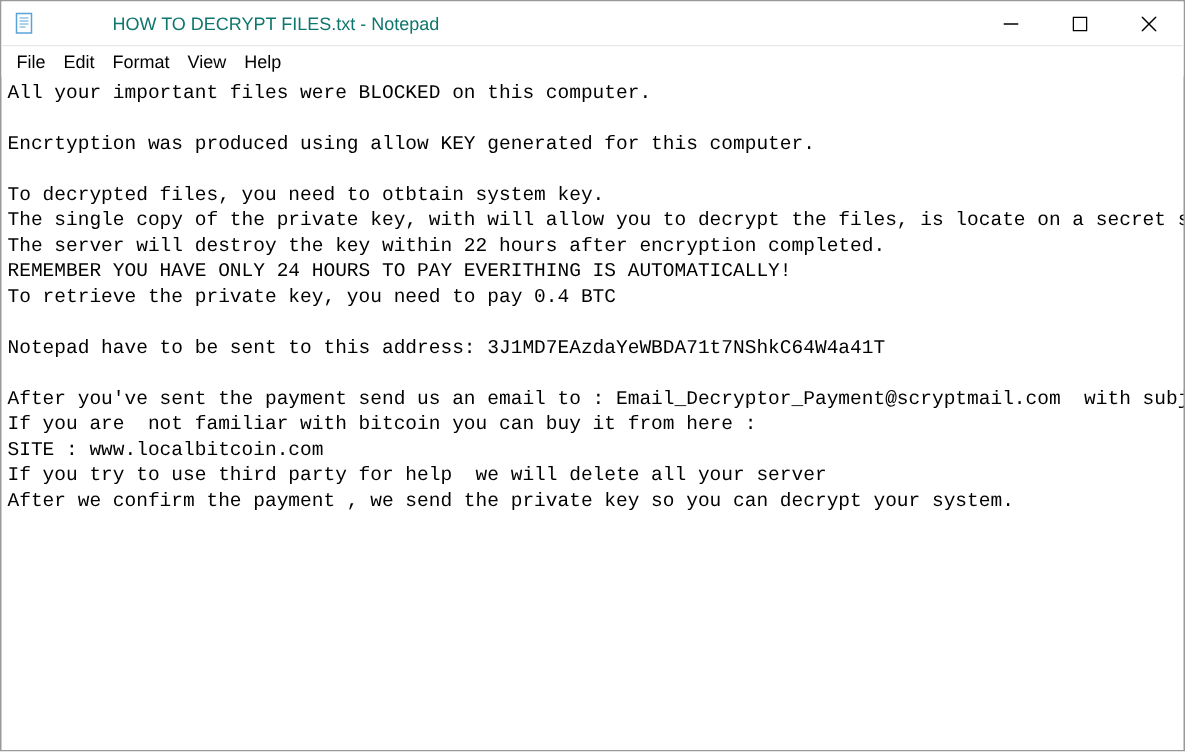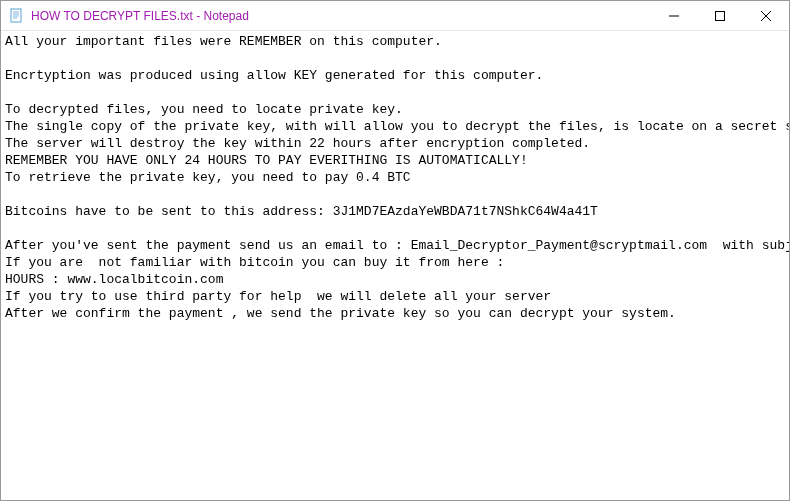--- a/index.html
+++ b/index.html
@@ -35,21 +35,22 @@
       height: 16px;
       margin-left: 8px;
       margin-right: 6px;
       display: flex;
       align-items: center;
       justify-content: center;
     }
     .titlebar-title {
       flex: 1;
       font-size: 12px;
-      color: #a21caf;
+      color: #0f766e;
+      margin-left: 44px;
     }
     .window-controls {
       display: flex;
       height: 100%;
     }
     .window-control {
       width: 46px;
       height: 100%;
       display: flex;
       align-items: center;
@@ -109,30 +110,37 @@
           </svg>
       </div>
       <div class="window-control close">
         <svg width="10" height="10" viewBox="0 0 10 10">
             <line x1="0" y1="0" x2="10" y2="10" stroke="#000" stroke-width="1"></line>
             <line x1="10" y1="0" x2="0" y2="10" stroke="#000" stroke-width="1"></line>
           </svg>
       </div>
     </div>
   </div>
-  <div class="content"><span>All your important files were REMEMBER on this computer.</span>
+  <div class="menubar">
+    <div class="menu-item">File</div>
+    <div class="menu-item">Edit</div>
+    <div class="menu-item">Format</div>
+    <div class="menu-item">View</div>
+    <div class="menu-item">Help</div>
+  </div>
+  <div class="content"><span>All your important files were BLOCKED on this computer.</span>
 <span></span>
 <span>Encrtyption was produced using allow KEY generated for this computer.</span>
 <span></span>
-<span>To decrypted files, you need to locate private key.</span>
+<span>To decrypted files, you need to otbtain system key.</span>
 <span>The single copy of the private key, with will allow you to decrypt the files, is locate on a secret serve</span>
 <span>The server will destroy the key within 22 hours after encryption completed.</span>
 <span>REMEMBER YOU HAVE ONLY 24 HOURS TO PAY EVERITHING IS AUTOMATICALLY!</span>
 <span>To retrieve the private key, you need to pay 0.4 BTC</span>
 <span></span>
-<span>Bitcoins have to be sent to this address: 3J1MD7EAzdaYeWBDA71t7NShkC64W4a41T</span>
+<span>Notepad have to be sent to this address: 3J1MD7EAzdaYeWBDA71t7NShkC64W4a41T</span>
 <span></span>
 <span>After you've sent the payment send us an email to : Email_Decryptor_Payment@scryptmail.com  with subject </span>
 <span>If you are  not familiar with bitcoin you can buy it from here :</span>
-<span>HOURS : www.localbitcoin.com</span>
+<span>SITE : www.localbitcoin.com</span>
 <span>If you try to use third party for help  we will delete all your server</span>
 <span>After we confirm the payment , we send the private key so you can decrypt your system.</span></div>
 </div>
 
 </body></html>

